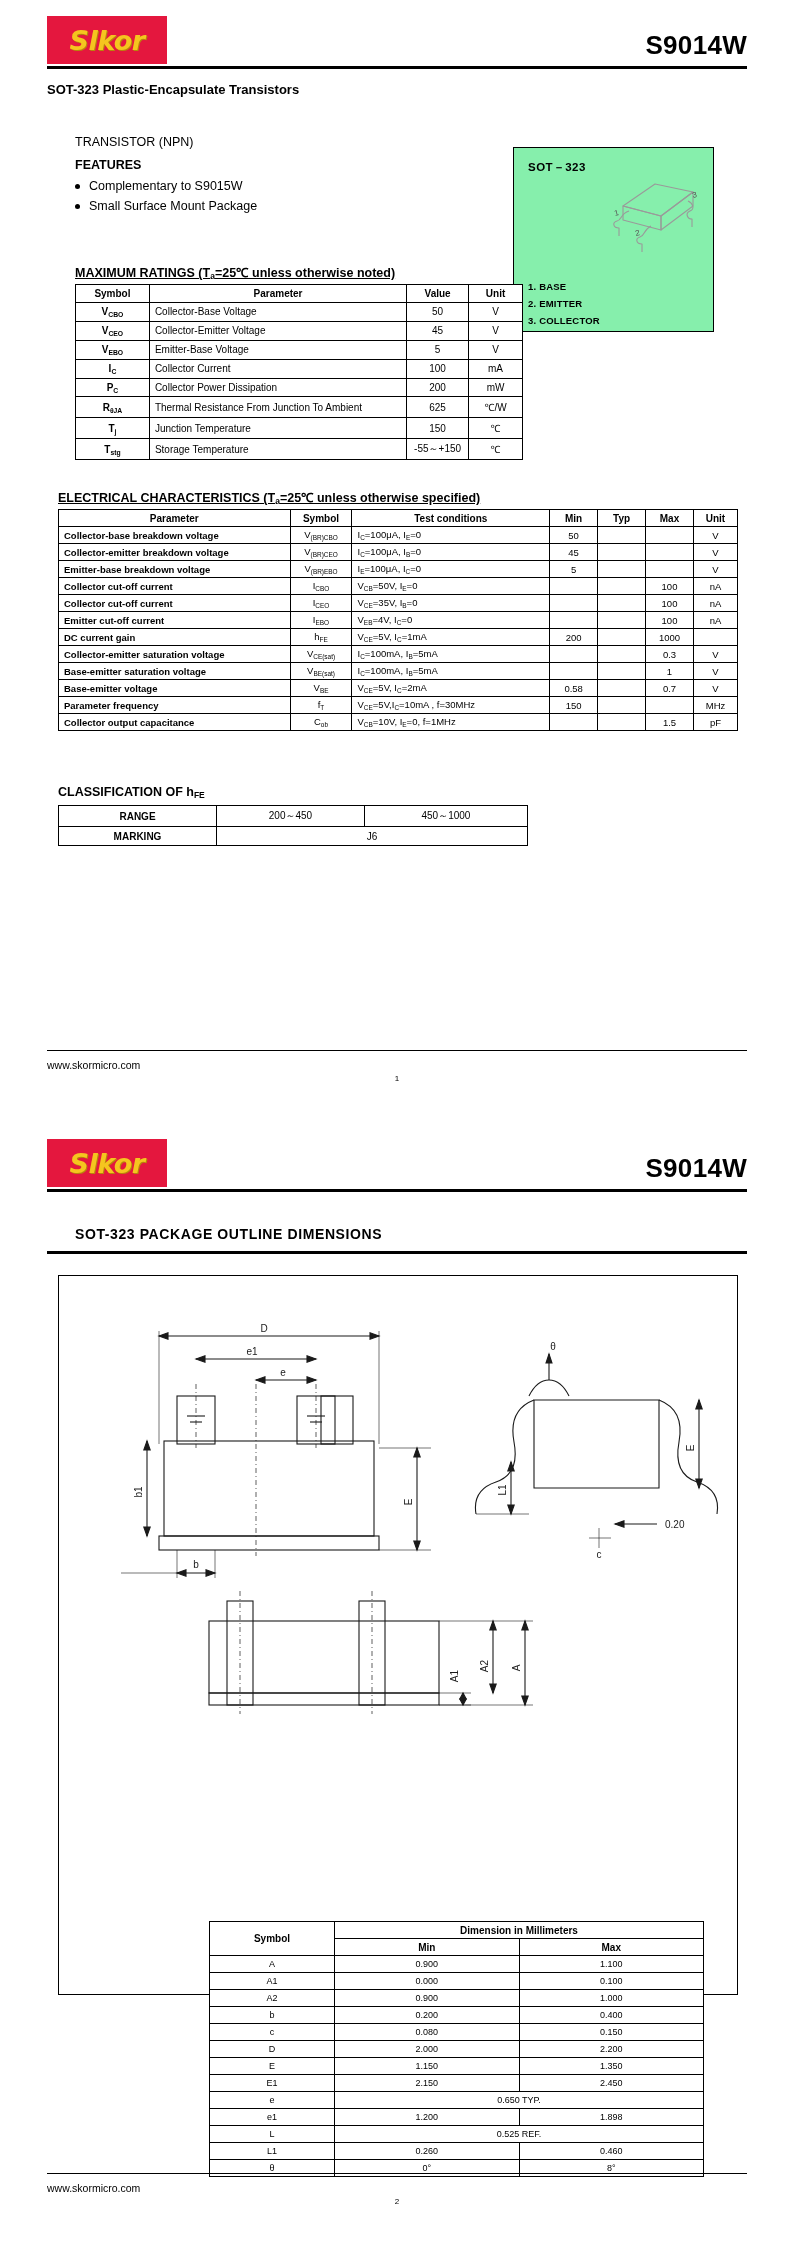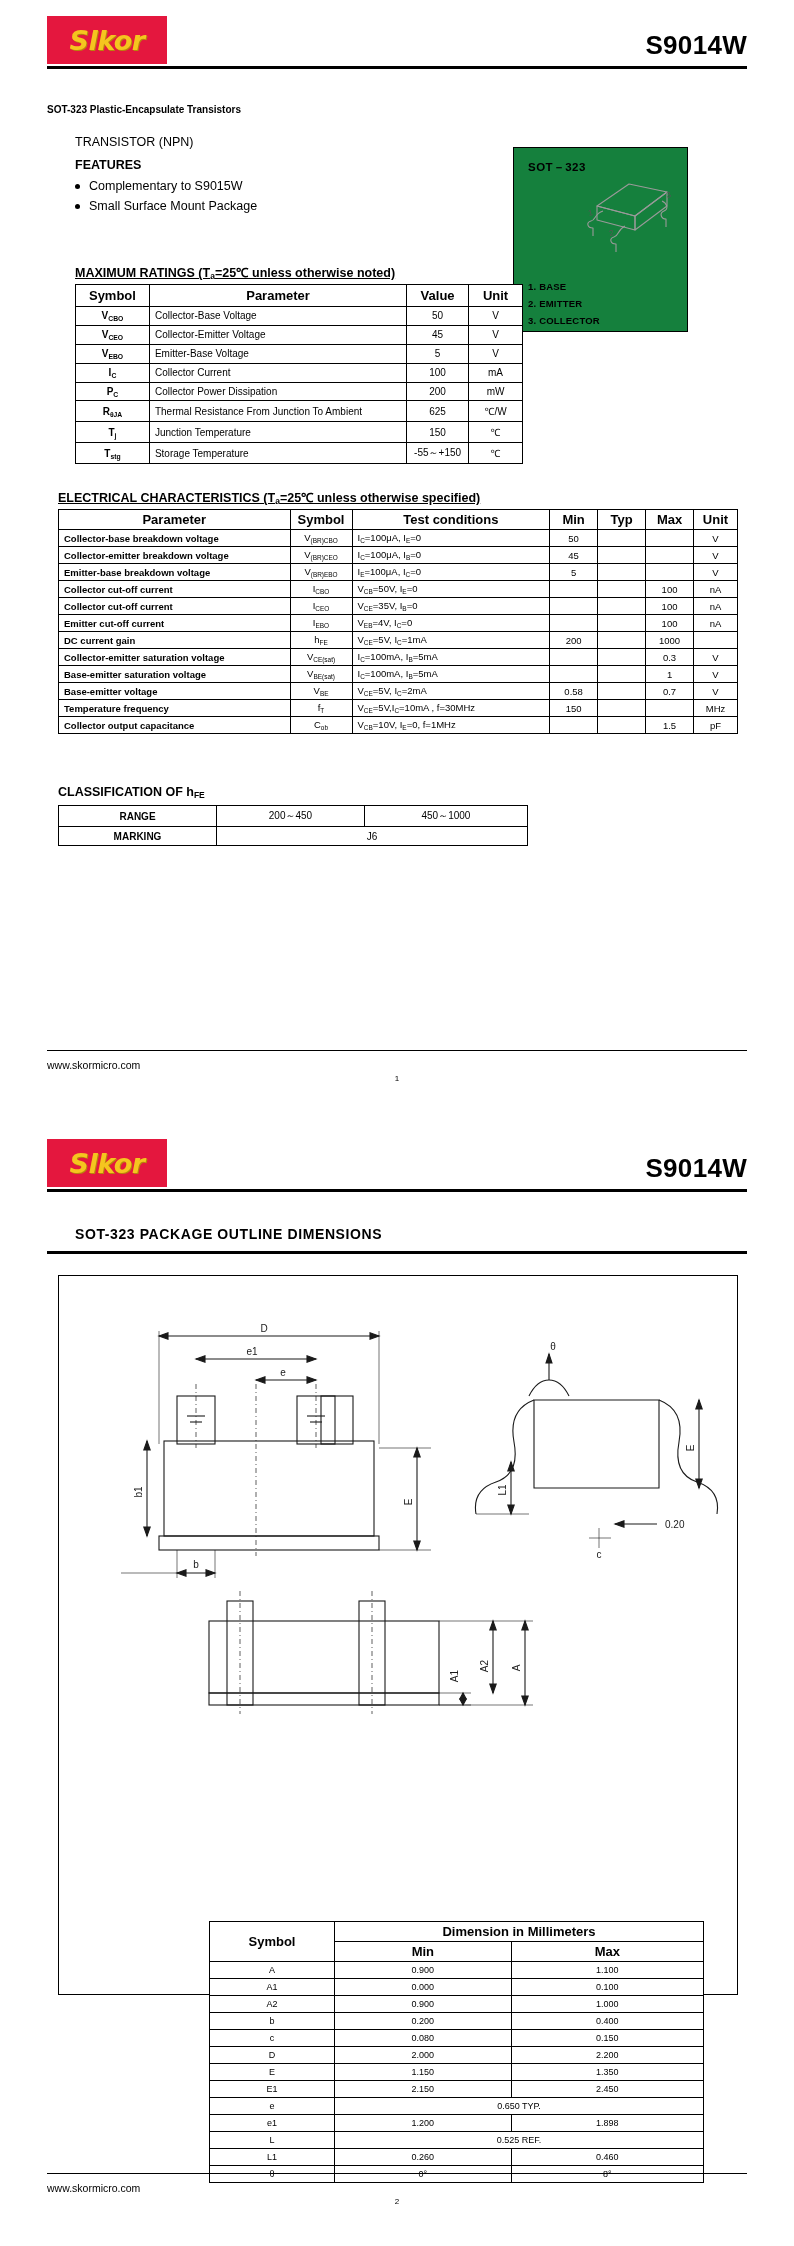--- a/index.html
+++ b/index.html
@@ -55,23 +55,22 @@
     position: absolute;
     left: 47px; right: 47px;
     top: 66px;
     height: 3px;
     background: #000;
   }
   .subtitle {
     position: absolute;
     left: 47px;
     top: 82px;
-    font-size: 10px;
-    font-weight: 700;
-    margin-top: 22px;
+    font-size: 13px;
+    font-weight: 700;
   }
   
   .intro {
     position: absolute;
     left: 75px;
     top: 135px;
     width: 300px;
   }
   .intro .line {
     font-size: 12.5px;
@@ -96,24 +95,24 @@
     margin-right: 9px;
     flex: 0 0 auto;
     position: relative;
     top: -1px;
   }
   
   .pkgbox {
     position: absolute;
     left: 513px;
     top: 147px;
-    width: 175px;
+    width: 201px;
     height: 185px;
     border: 1.4px solid #000;
-    background: #15803d;
+    background: #86efac;
   }
   .pkgbox .pk-title {
     position: absolute;
     left: 14px; top: 12px;
     font-size: 11.5px;
     font-weight: 700;
     letter-spacing: 0.5px;
   }
   .pkgbox .pk-legend {
     position: absolute;
@@ -144,21 +143,21 @@
   table.dt td, table.dt th {
     border: 1px solid #000;
     padding: 3px 5px;
     height: 18px;
     font-weight: 400;
     vertical-align: middle;
   }
   table.dt th {
     font-weight: 700;
     text-align: center;
-    font-size: 13px;
+    font-size: 10px;
   }
   .b { font-weight: 700; }
   
   #tbl-max { left: 75px; top: 284px; width: 448px; }
   #tbl-max td.sym { width: 74px; text-align: center; font-weight: 700; }
   #tbl-max td.par { width: 258px; }
   #tbl-max td.val { width: 62px; text-align: center; }
   #tbl-max td.unt { width: 54px; text-align: center; }
   
   #tbl-elec { left: 58px; top: 509px; width: 680px; font-size: 9.5px; }
@@ -441,21 +440,21 @@
         <tr>
           <td class="par">Base-emitter voltage</td>
           <td class="sym">V<sub>BE</sub></td>
           <td class="cond">V<sub>CE</sub>=5V, I<sub>C</sub>=2mA</td>
           <td class="num">0.58</td>
           <td class="num"></td>
           <td class="num">0.7</td>
           <td class="unt">V</td>
         </tr>
         <tr>
-          <td class="par">Temperature frequency</td>
+          <td class="par">Parameter frequency</td>
           <td class="sym">f<sub>T</sub></td>
           <td class="cond">V<sub>CE</sub>=5V,I<sub>C</sub>=10mA , f=30MHz</td>
           <td class="num">150</td>
           <td class="num"></td>
           <td class="num"></td>
           <td class="unt">MHz</td>
         </tr>
         <tr>
           <td class="par">Collector output capacitance</td>
           <td class="sym">C<sub>ob</sub></td>

